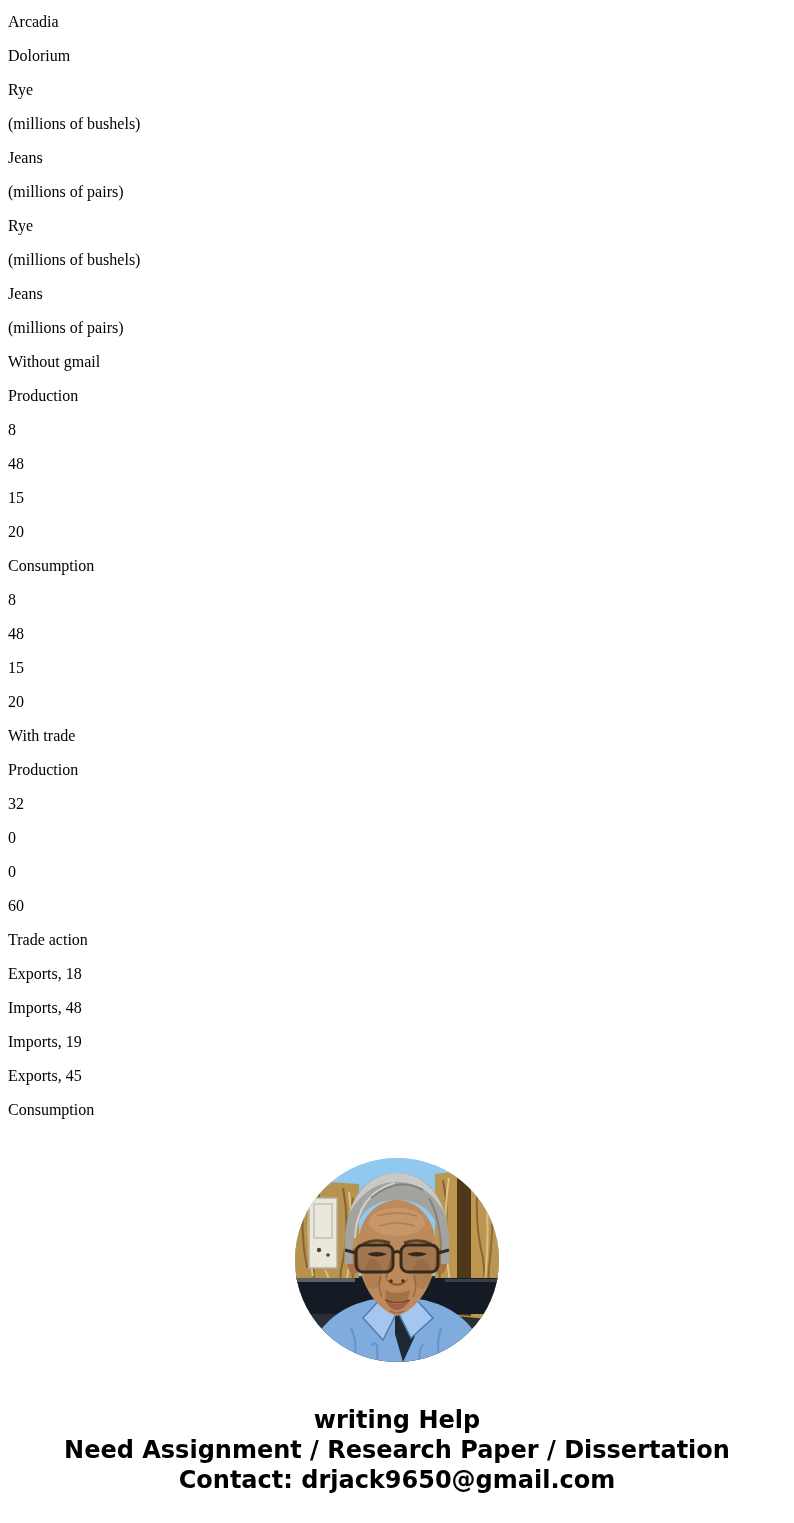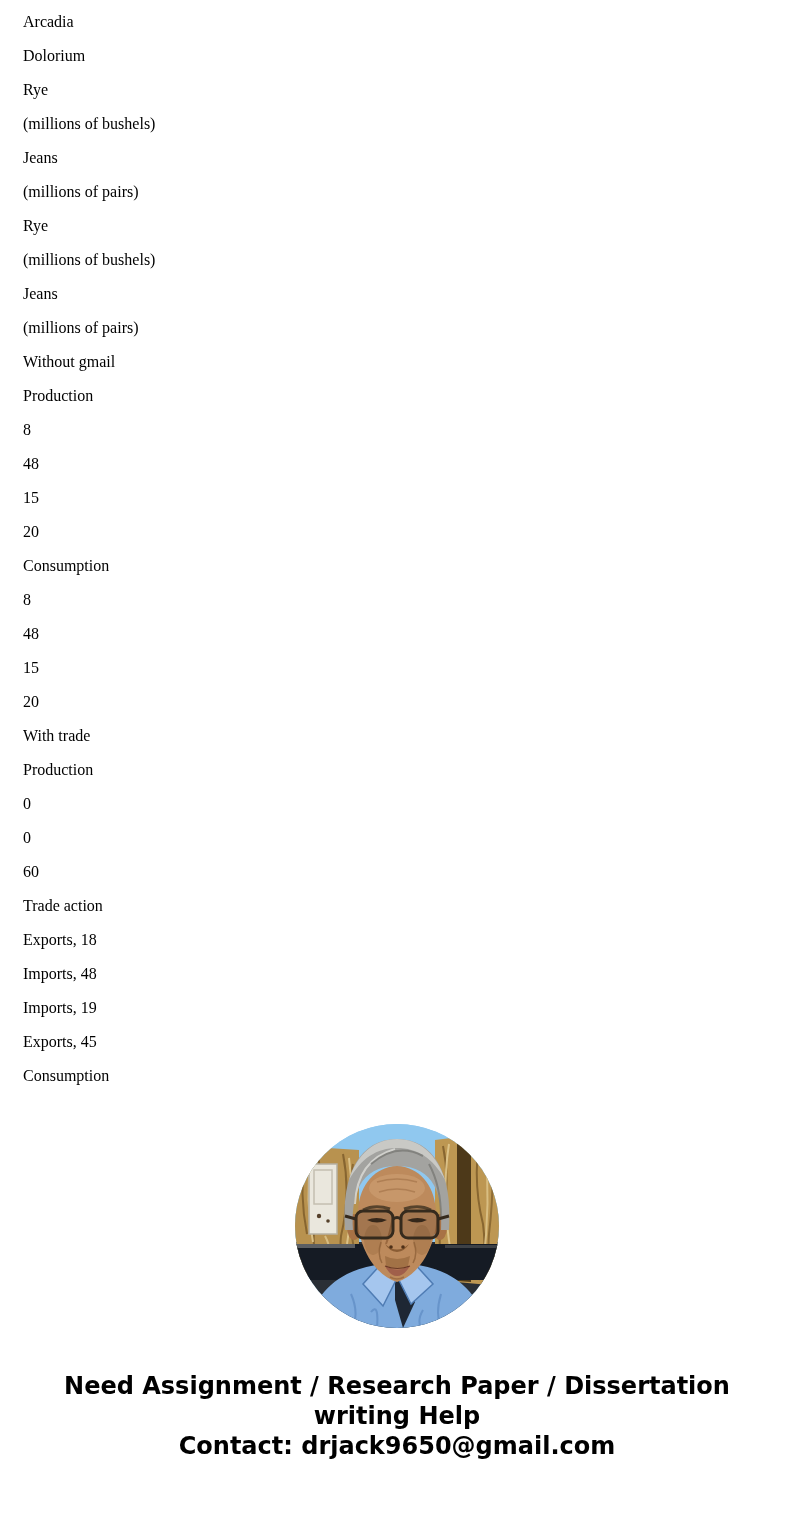--- a/index.html
+++ b/index.html
@@ -8,21 +8,21 @@
     background: #ffffff;
   }
   body {
     width: 794px;
     height: 1523px;
     position: relative;
     font-family: "Liberation Serif", serif;
     overflow: hidden;
   }
   .content {
-    padding: 5px 8px 0 23px;
+    padding: 5px 8px 0 8px;
     font-family: Liberation Serif, serif;
   }
   .content p {
     margin: 0;
     height: 34px;
     line-height: 34px;
     font-size: 16px;
     color: #000000;
     white-space: pre;
   }
@@ -66,20 +66,21 @@
     <p>48</p>
     <p>15</p>
     <p>20</p>
     <p>Consumption</p>
     <p>8</p>
     <p>48</p>
     <p>15</p>
     <p>20</p>
     <p>With trade</p>
     <p>Production</p>
+    <p>32</p>
     <p>0</p>
     <p>0</p>
     <p>60</p>
     <p>Trade action</p>
     <p>Exports, 18</p>
     <p>Imports, 48</p>
     <p>Imports, 19</p>
     <p>Exports, 45</p>
     <p>Consumption</p>
   </div>
@@ -181,16 +182,16 @@
       <rect x="61" y="87" width="37" height="27" rx="7"></rect>
       <rect x="106" y="87" width="37" height="27" rx="7"></rect>
       <path d="M98,95 Q102,92 106,95" fill="none"></path>
       <path d="M61,95 L50,92" fill="none"></path>
       <path d="M143,95 L154,92" fill="none"></path>
     </g>
   </svg>
 </div>
 
 <div class="footer">
+  <div>writing Help</div>
   <div>Need Assignment / Research Paper / Dissertation</div>
-  <div>writing Help</div>
   <div>Contact: drjack9650@gmail.com</div>
 </div>
 
 </body></html>

